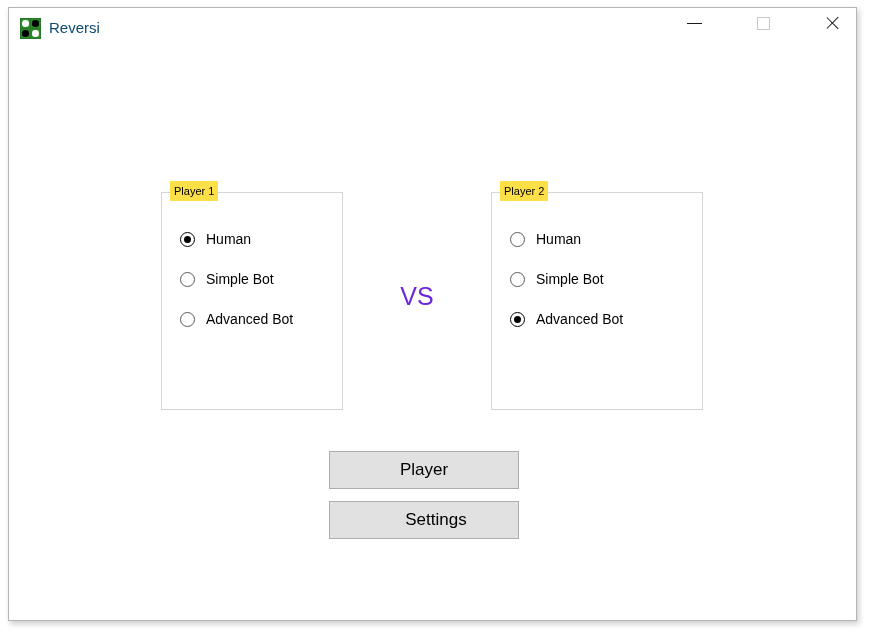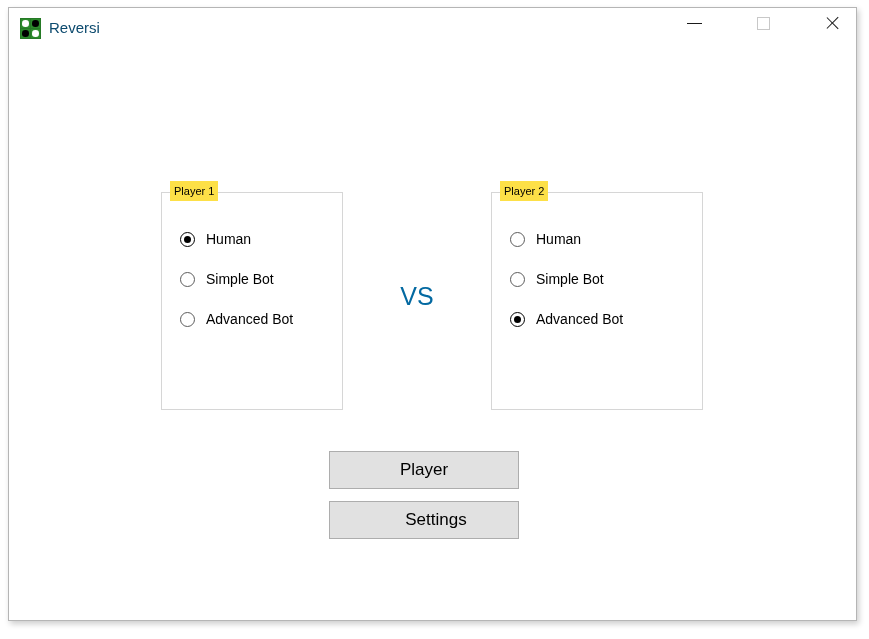--- a/index.html
+++ b/index.html
@@ -213,21 +213,21 @@
   }
 
   
   #vs-label {
     position: absolute;
     left: 334px;
     top: 234px;
     width: 148px;
     text-align: center;
     font-size: 25px;
-    color: #0369a1;
+    color: #6d28d9;
   }
 
   
   .push-button {
     position: absolute;
     left: 320px;
     width: 190px;
     height: 38px;
     background: #e1e1e1;
     border: 1px solid #adadad;

